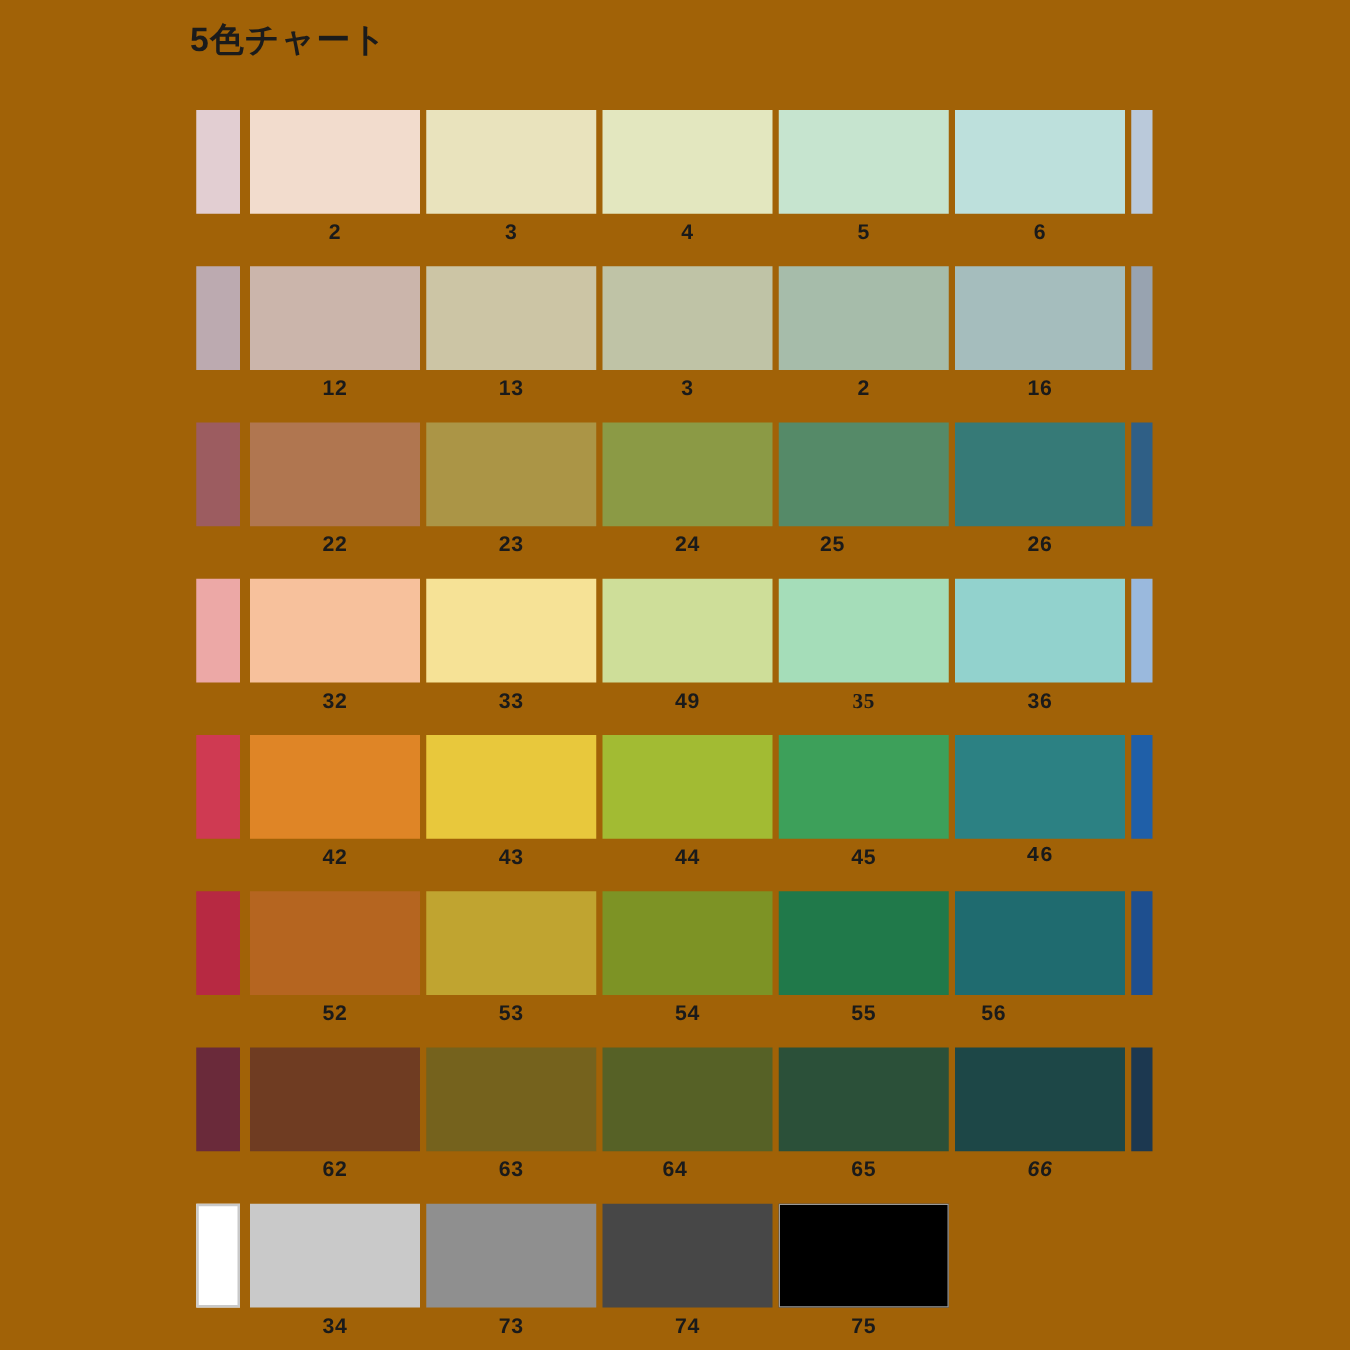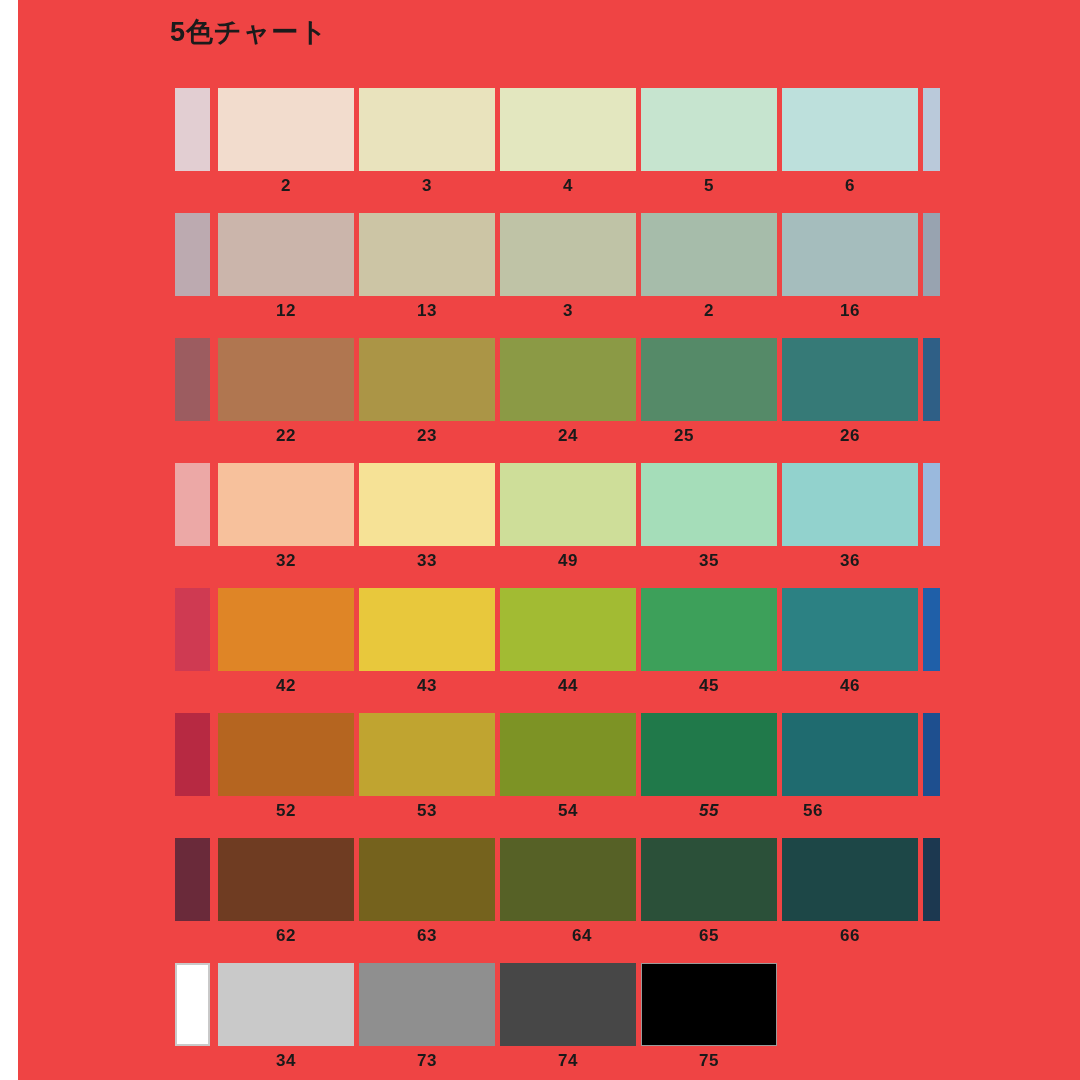--- a/index.html
+++ b/index.html
@@ -10,22 +10,21 @@
   body {
     width: 1080px;
     height: 1080px;
     overflow: hidden;
     font-family: "Liberation Sans", "DejaVu Sans", sans-serif;
     position: relative;
   }
   #chart-page {
     position: absolute;
     inset: 0;
-    background: #ef4444;
-    margin-left: 18px;
+    background: #a16207;
   }
   #chart-title {
     position: absolute;
     left: 152px;
     top: 14px;
     font-size: 27px;
     font-weight: bold;
     color: #1b1b1b;
     letter-spacing: 1px;
     white-space: nowrap;
@@ -115,65 +114,65 @@
       </div>
       <div class="swatch-row" style="height: 125px;">
         <div class="swatch-cell" style="left: 157px; width: 35px; height: 83px; background: rgb(236, 168, 166);"></div>
         <div class="swatch-cell" style="left: 200px; width: 136px; height: 83px; background: rgb(247, 193, 156);"></div>
         <div class="swatch-label" style="left: 200px; width: 136px;">32</div>
         <div class="swatch-cell" style="left: 341px; width: 136px; height: 83px; background: rgb(246, 226, 150);"></div>
         <div class="swatch-label" style="left: 341px; width: 136px;">33</div>
         <div class="swatch-cell" style="left: 482px; width: 136px; height: 83px; background: rgb(206, 222, 153);"></div>
         <div class="swatch-label" style="left: 482px; width: 136px;">49</div>
         <div class="swatch-cell" style="left: 623px; width: 136px; height: 83px; background: rgb(165, 221, 185);"></div>
-        <div class="swatch-label" style="left: 623px; width: 136px;">35</div>
+        <div class="swatch-label" style="left: 623px; width: 136px; font-family: Liberation Serif, serif;">35</div>
         <div class="swatch-cell" style="left: 764px; width: 136px; height: 83px; background: rgb(146, 210, 205);"></div>
         <div class="swatch-label" style="left: 764px; width: 136px;">36</div>
         <div class="swatch-cell" style="left: 905px; width: 17px; height: 83px; background: rgb(154, 185, 221);"></div>
       </div>
       <div class="swatch-row" style="height: 125px;">
         <div class="swatch-cell" style="left: 157px; width: 35px; height: 83px; background: rgb(207, 58, 82);"></div>
         <div class="swatch-cell" style="left: 200px; width: 136px; height: 83px; background: rgb(223, 133, 38);"></div>
         <div class="swatch-label" style="left: 200px; width: 136px;">42</div>
         <div class="swatch-cell" style="left: 341px; width: 136px; height: 83px; background: rgb(232, 200, 60);"></div>
         <div class="swatch-label" style="left: 341px; width: 136px;">43</div>
         <div class="swatch-cell" style="left: 482px; width: 136px; height: 83px; background: rgb(162, 187, 51);"></div>
         <div class="swatch-label" style="left: 482px; width: 136px;">44</div>
         <div class="swatch-cell" style="left: 623px; width: 136px; height: 83px; background: rgb(61, 160, 90);"></div>
         <div class="swatch-label" style="left: 623px; width: 136px;">45</div>
         <div class="swatch-cell" style="left: 764px; width: 136px; height: 83px; background: rgb(44, 129, 131);"></div>
-        <div class="swatch-label" style="left: 764px; width: 136px;">46</div>
+        <div class="swatch-label" style="left: 764px; width: 136px; font-family: Liberation Mono, monospace;">46</div>
         <div class="swatch-cell" style="left: 905px; width: 17px; height: 83px; background: rgb(31, 95, 168);"></div>
       </div>
       <div class="swatch-row" style="height: 125px;">
         <div class="swatch-cell" style="left: 157px; width: 35px; height: 83px; background: rgb(183, 41, 66);"></div>
         <div class="swatch-cell" style="left: 200px; width: 136px; height: 83px; background: rgb(181, 101, 32);"></div>
         <div class="swatch-label" style="left: 200px; width: 136px;">52</div>
         <div class="swatch-cell" style="left: 341px; width: 136px; height: 83px; background: rgb(192, 164, 48);"></div>
         <div class="swatch-label" style="left: 341px; width: 136px;">53</div>
         <div class="swatch-cell" style="left: 482px; width: 136px; height: 83px; background: rgb(125, 147, 37);"></div>
         <div class="swatch-label" style="left: 482px; width: 136px;">54</div>
         <div class="swatch-cell" style="left: 623px; width: 136px; height: 83px; background: rgb(32, 121, 74);"></div>
-        <div class="swatch-label" style="left: 623px; width: 136px; font-style: italic;">55</div>
+        <div class="swatch-label" style="left: 623px; width: 136px;">55</div>
         <div class="swatch-cell" style="left: 764px; width: 136px; height: 83px; background: rgb(31, 107, 111);"></div>
         <div class="swatch-label" style="left: 727px; width: 136px;">56</div>
         <div class="swatch-cell" style="left: 905px; width: 17px; height: 83px; background: rgb(30, 79, 143);"></div>
       </div>
       <div class="swatch-row" style="height: 125px;">
         <div class="swatch-cell" style="left: 157px; width: 35px; height: 83px; background: rgb(106, 42, 58);"></div>
         <div class="swatch-cell" style="left: 200px; width: 136px; height: 83px; background: rgb(111, 60, 34);"></div>
         <div class="swatch-label" style="left: 200px; width: 136px;">62</div>
         <div class="swatch-cell" style="left: 341px; width: 136px; height: 83px; background: rgb(117, 98, 29);"></div>
         <div class="swatch-label" style="left: 341px; width: 136px;">63</div>
         <div class="swatch-cell" style="left: 482px; width: 136px; height: 83px; background: rgb(86, 97, 38);"></div>
-        <div class="swatch-label" style="left: 496px; width: 136px;">64</div>
+        <div class="swatch-label" style="left: 472px; width: 136px;">64</div>
         <div class="swatch-cell" style="left: 623px; width: 136px; height: 83px; background: rgb(43, 80, 57);"></div>
         <div class="swatch-label" style="left: 623px; width: 136px;">65</div>
         <div class="swatch-cell" style="left: 764px; width: 136px; height: 83px; background: rgb(29, 71, 71);"></div>
-        <div class="swatch-label" style="left: 764px; width: 136px;">66</div>
+        <div class="swatch-label" style="left: 764px; width: 136px; font-style: italic;">66</div>
         <div class="swatch-cell" style="left: 905px; width: 17px; height: 83px; background: rgb(28, 56, 80);"></div>
       </div>
       <div class="swatch-row" style="height: 125px;">
         <div class="swatch-cell is-white" style="left: 157px; width: 35px; height: 83px;"></div>
         <div class="swatch-cell" style="left: 200px; width: 136px; height: 83px; background: rgb(201, 201, 201);"></div>
         <div class="swatch-label" style="left: 200px; width: 136px;">34</div>
         <div class="swatch-cell" style="left: 341px; width: 136px; height: 83px; background: rgb(143, 143, 143);"></div>
         <div class="swatch-label" style="left: 341px; width: 136px;">73</div>
         <div class="swatch-cell" style="left: 482px; width: 136px; height: 83px; background: rgb(71, 71, 71);"></div>
         <div class="swatch-label" style="left: 482px; width: 136px;">74</div>

